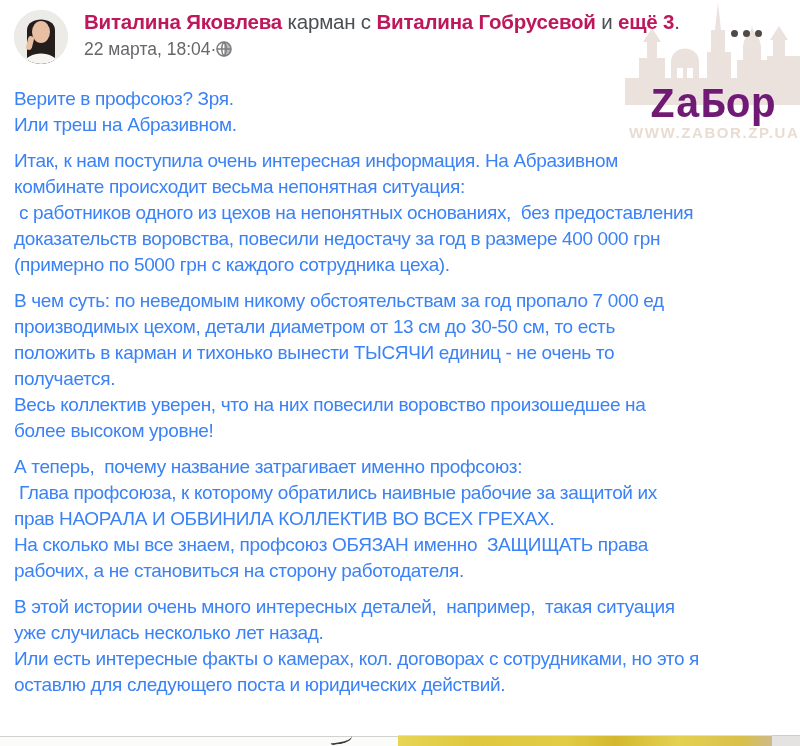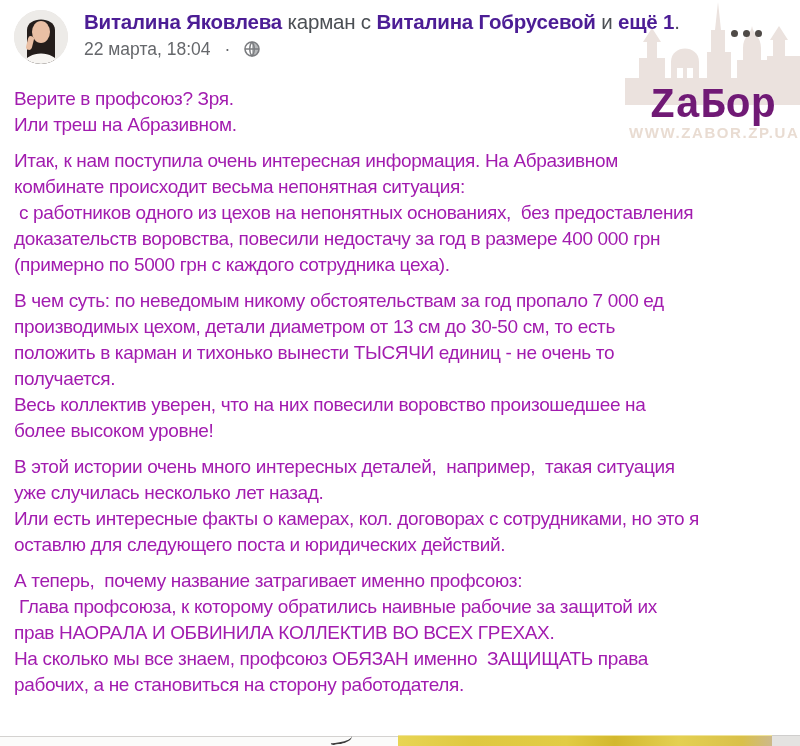--- a/index.html
+++ b/index.html
@@ -24,24 +24,24 @@
     width:54px;height:54px;border-radius:50%;
     overflow:hidden;flex:0 0 54px;margin-top:2px;
     background:#e8e5e2;
     cursor:pointer;
   }
   .header-text{margin-left:16px;flex:1;min-width:0;}
   .name-line{
     font-size:20.5px;line-height:27px;letter-spacing:-0.2px;
     color:#4b4f54;white-space:nowrap;
   }
-  .name-line b{color:#4c1d95;font-weight:700;cursor:pointer;}
+  .name-line b{color:#be185d;font-weight:700;cursor:pointer;}
   .sub-line{
     font-size:17.5px;line-height:24px;color:#65676b;
-    display:flex;align-items:center;gap:14px;margin-top:2px;
+    display:flex;align-items:center;gap:0;margin-top:2px;
   }
   .globe{width:16px;height:16px;display:inline-block;opacity:.85;}
   .more-btn{
     position:absolute;top:26px;right:34px;
     display:flex;gap:5px;cursor:pointer;z-index:5;padding:4px;
   }
   .more-btn i{width:7px;height:7px;border-radius:50%;background:#4f4a47;display:block;}
   
   .watermark{
     position:absolute;top:0;right:0;width:175px;height:145px;
@@ -59,21 +59,21 @@
     position:absolute;top:124px;left:4px;width:168px;
     text-align:center;
     font-weight:700;font-size:15px;letter-spacing:1.6px;
     color:#e9dcd2;
   }
   
   .body-text{
     position:relative;z-index:2;
     padding:8px 14px 0 14px;
     font-size:19px;line-height:26px;letter-spacing:-0.35px;
-    color:#a21caf;
+    color:#3b82f6;
   }
   .body-text p{
     margin:0 0 10px 0;
     white-space:pre-wrap;
   }
   
   .attach-strip{
     position:absolute;left:0;bottom:0;width:800px;height:13px;
     z-index:2;cursor:pointer;
   }
@@ -145,21 +145,21 @@
           <ellipse cx="27" cy="22" rx="9" ry="11" fill="#e9bfa4"></ellipse>
 
           <rect x="13" y="26" width="6" height="14" rx="3" fill="#e9bfa4" transform="rotate(14 16 33)"></rect>
 
           <path d="M10 54 C12 40 42 40 44 54 Z" fill="#f7f5f2"></path>
         </g>
       </svg>
     </div>
     <div class="header-text">
       <div class="name-line">
-        <b>Виталина Яковлева</b><span> карман с </span><b>Виталина Гобрусевой</b><span> и </span><b>ещё 1</b><span>.</span>
+        <b>Виталина Яковлева</b><span> карман с </span><b>Виталина Гобрусевой</b><span> и </span><b>ещё 3</b><span>.</span>
       </div>
       <div class="sub-line">
         <span>22 марта, 18:04</span>
         <span>·</span>
         <svg class="globe" viewBox="0 0 16 16">
           <circle cx="8" cy="8" r="7" fill="none" stroke="#65676b" stroke-width="1.6"></circle>
           <path d="M1 8 H15 M8 1 C5 4 5 12 8 15 C11 12 11 4 8 1" fill="none" stroke="#65676b" stroke-width="1.4"></path>
           <path d="M8 1 A7 7 0 0 1 8 15 Z" fill="#65676b" opacity="0.55"></path>
         </svg>
       </div>
@@ -179,29 +179,29 @@
 комбинате происходит весьма непонятная ситуация:
  с работников одного из цехов на непонятных основаниях,  без предоставления
 доказательств воровства, повесили недостачу за год в размере 400 000 грн
 (примерно по 5000 грн с каждого сотрудника цеха).</p>
     <p>В чем суть: по неведомым никому обстоятельствам за год пропало 7 000 ед
 производимых цехом, детали диаметром от 13 см до 30-50 см, то есть
 положить в карман и тихонько вынести ТЫСЯЧИ единиц - не очень то
 получается.
 Весь коллектив уверен, что на них повесили воровство произошедшее на
 более высоком уровне!</p>
-    <p>В этой истории очень много интересных деталей,  например,  такая ситуация
-уже случилась несколько лет назад.
-Или есть интересные факты о камерах, кол. договорах с сотрудниками, но это я
-оставлю для следующего поста и юридических действий.</p>
     <p>А теперь,  почему название затрагивает именно профсоюз:
  Глава профсоюза, к которому обратились наивные рабочие за защитой их
 прав НАОРАЛА И ОБВИНИЛА КОЛЛЕКТИВ ВО ВСЕХ ГРЕХАХ.
 На сколько мы все знаем, профсоюз ОБЯЗАН именно  ЗАЩИЩАТЬ права
 рабочих, а не становиться на сторону работодателя.</p>
+    <p>В этой истории очень много интересных деталей,  например,  такая ситуация
+уже случилась несколько лет назад.
+Или есть интересные факты о камерах, кол. договорах с сотрудниками, но это я
+оставлю для следующего поста и юридических действий.</p>
   </div>
 
   <div class="attach-strip">
     <div class="attach-left"></div>
     <div class="attach-squiggle"></div>
     <div class="attach-yellow"></div>
     <div class="attach-right"></div>
   </div>
 
 </div>

